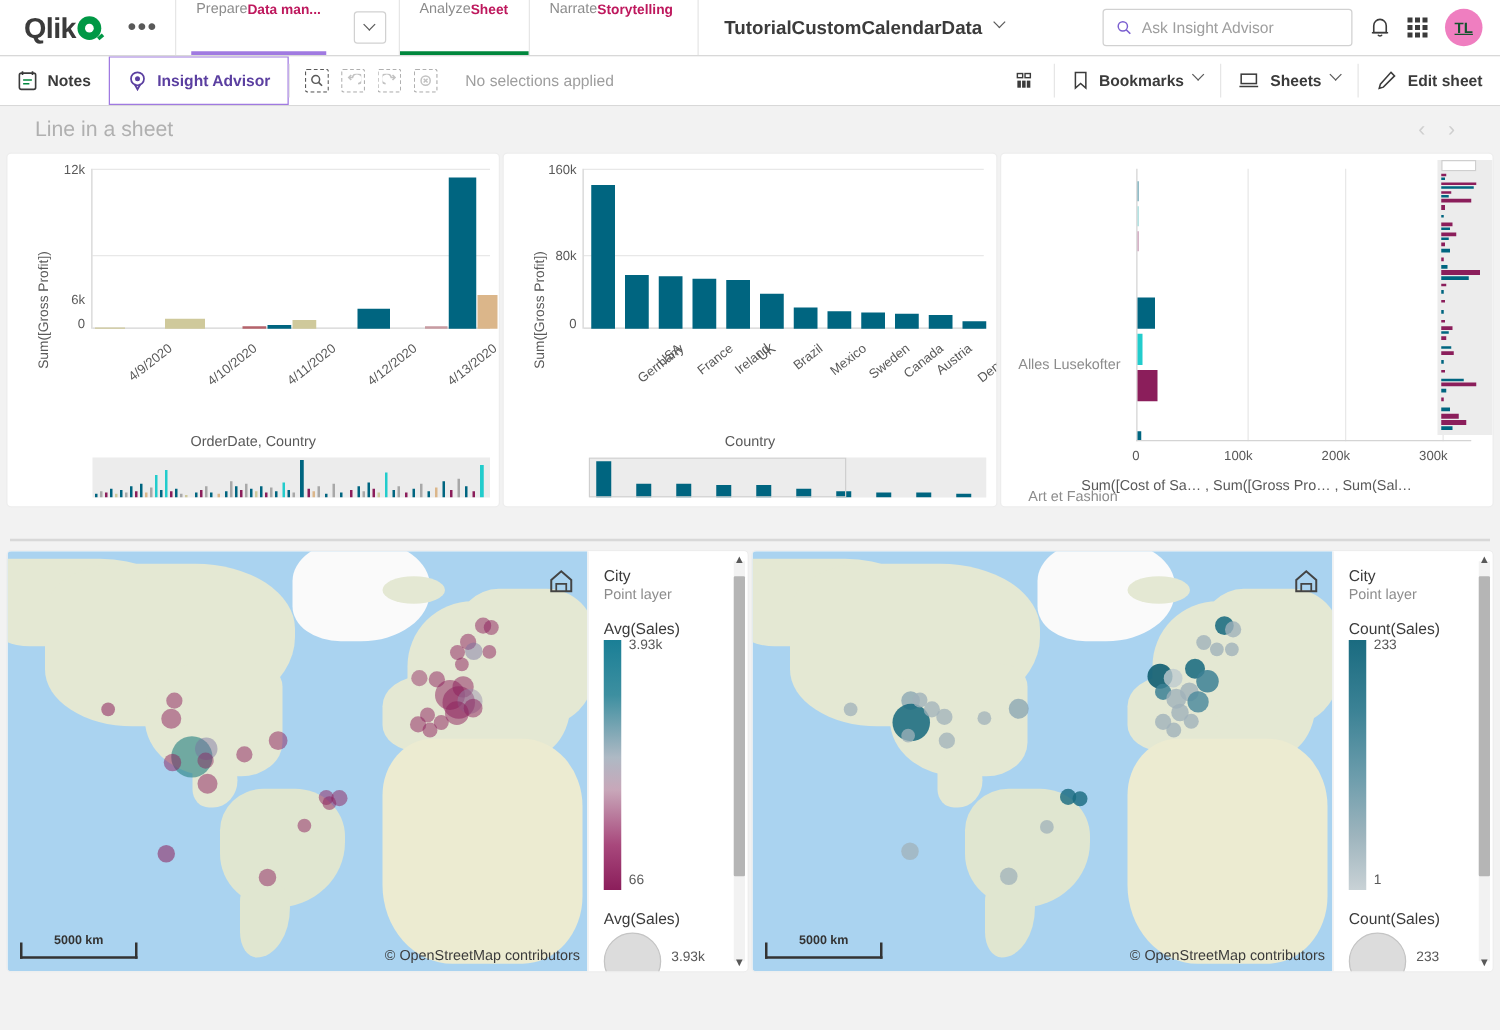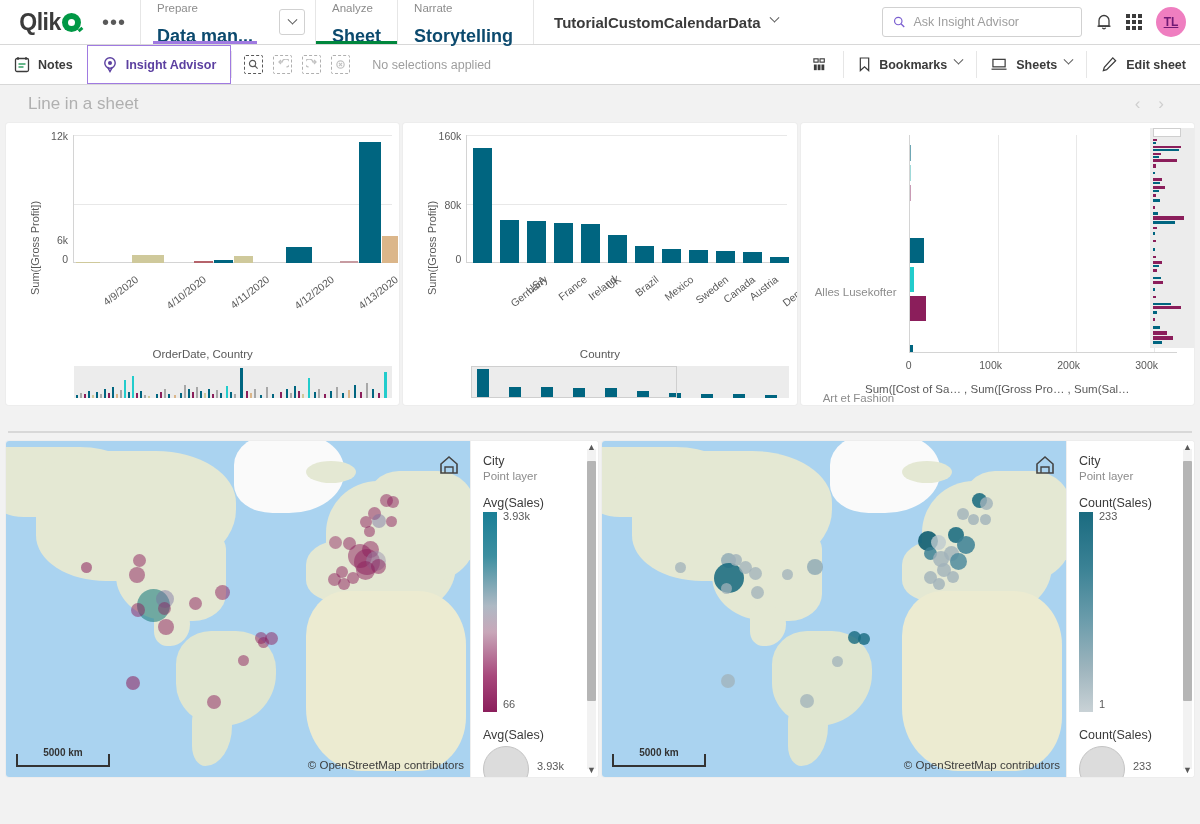--- a/index.html
+++ b/index.html
@@ -19,25 +19,25 @@
   .logo-text { font-size: 23px; font-weight: bold; color: #3b3b3b; letter-spacing: -0.5px; }
   .logo-q { display:inline-block; width:19px; height:19px; border-radius:50%;
             background:#009845; position:relative; vertical-align:-3px; margin-left:1px;}
   .logo-q::after { content:""; position:absolute; width:7px;height:7px;border-radius:50%;
             background:#fff; left:6px; top:6px;}
   .logo-q::before { content:""; position:absolute; width:5px;height:3px;
             background:#009845; right:-2px; bottom:1px; transform:rotate(-40deg);}
   .ellipsis { display:flex; align-items:center; padding:0 14px 0 2px; font-size:20px;
               color:#595959; letter-spacing:1px; }
   .navsec {
-    padding: 0 16px 0 16px; display:flex; flex-direction:column; justify-content:center;
+    padding: 0 16px 0 16px; display:flex; flex-direction:row; justify-content:center;
     border-left: 1px solid #e6e6e6; min-width: 82px; position:relative; cursor:pointer;
   }
   .navsec .top { font-size: 11.5px; color: #8c8c8c; line-height: 15px; }
-  .navsec .bot { font-size: 18px; color: #0c4a6e; font-weight: bold; line-height: 16px; margin-top: 12px; }
+  .navsec .bot { font-size: 11px; color: #be185d; font-weight: bold; line-height: 16px; }
   .navsec.active::after {
     content:""; position:absolute; left:0; right:0; bottom:0; height:3px; background:#00873d;
   }
   .navsec.purple-underline::after {
     content:""; position:absolute; left:12px; right:12px; bottom:0; height:3px; background:#a07ae1;
   }
   .chev-btn {
     width:26px; height:26px; border:1px solid #d1d1d1; border-radius:3px; display:flex;
     align-items:center; justify-content:center; margin-left:10px; align-self:center; cursor:pointer;
     background:#fff;
@@ -56,21 +56,21 @@
   }
   .search-box input {
     border:none; outline:none; font-size:12.5px; font-family:inherit; color:#595959;
     width:100%; background:transparent;
   }
   .search-box input::placeholder { color:#9e9e9e; }
   .icon-btn { cursor:pointer; display:flex; align-items:center; justify-content:center; }
   .grid-icon { display:grid; grid-template-columns:repeat(3,4px); gap:2px; }
   .grid-icon i { width:4px; height:4px; background:#3b3b3b; display:block; }
   .avatar {
-    width:30px; height:30px; border-radius:50%; background:#ef7ec0; color:#701a75;
+    width:30px; height:30px; border-radius:50%; background:#ef7ec0; color:#14532d;
     font-size:12px; font-weight:bold; display:flex; align-items:center; justify-content:center;
     cursor:pointer;
     text-decoration:underline;
   }
   
   .toolbar {
     height: 40px; background:#fff; display:flex; align-items:stretch;
     border-bottom:1px solid #d8d8d8;
   }
   .tb-item {

